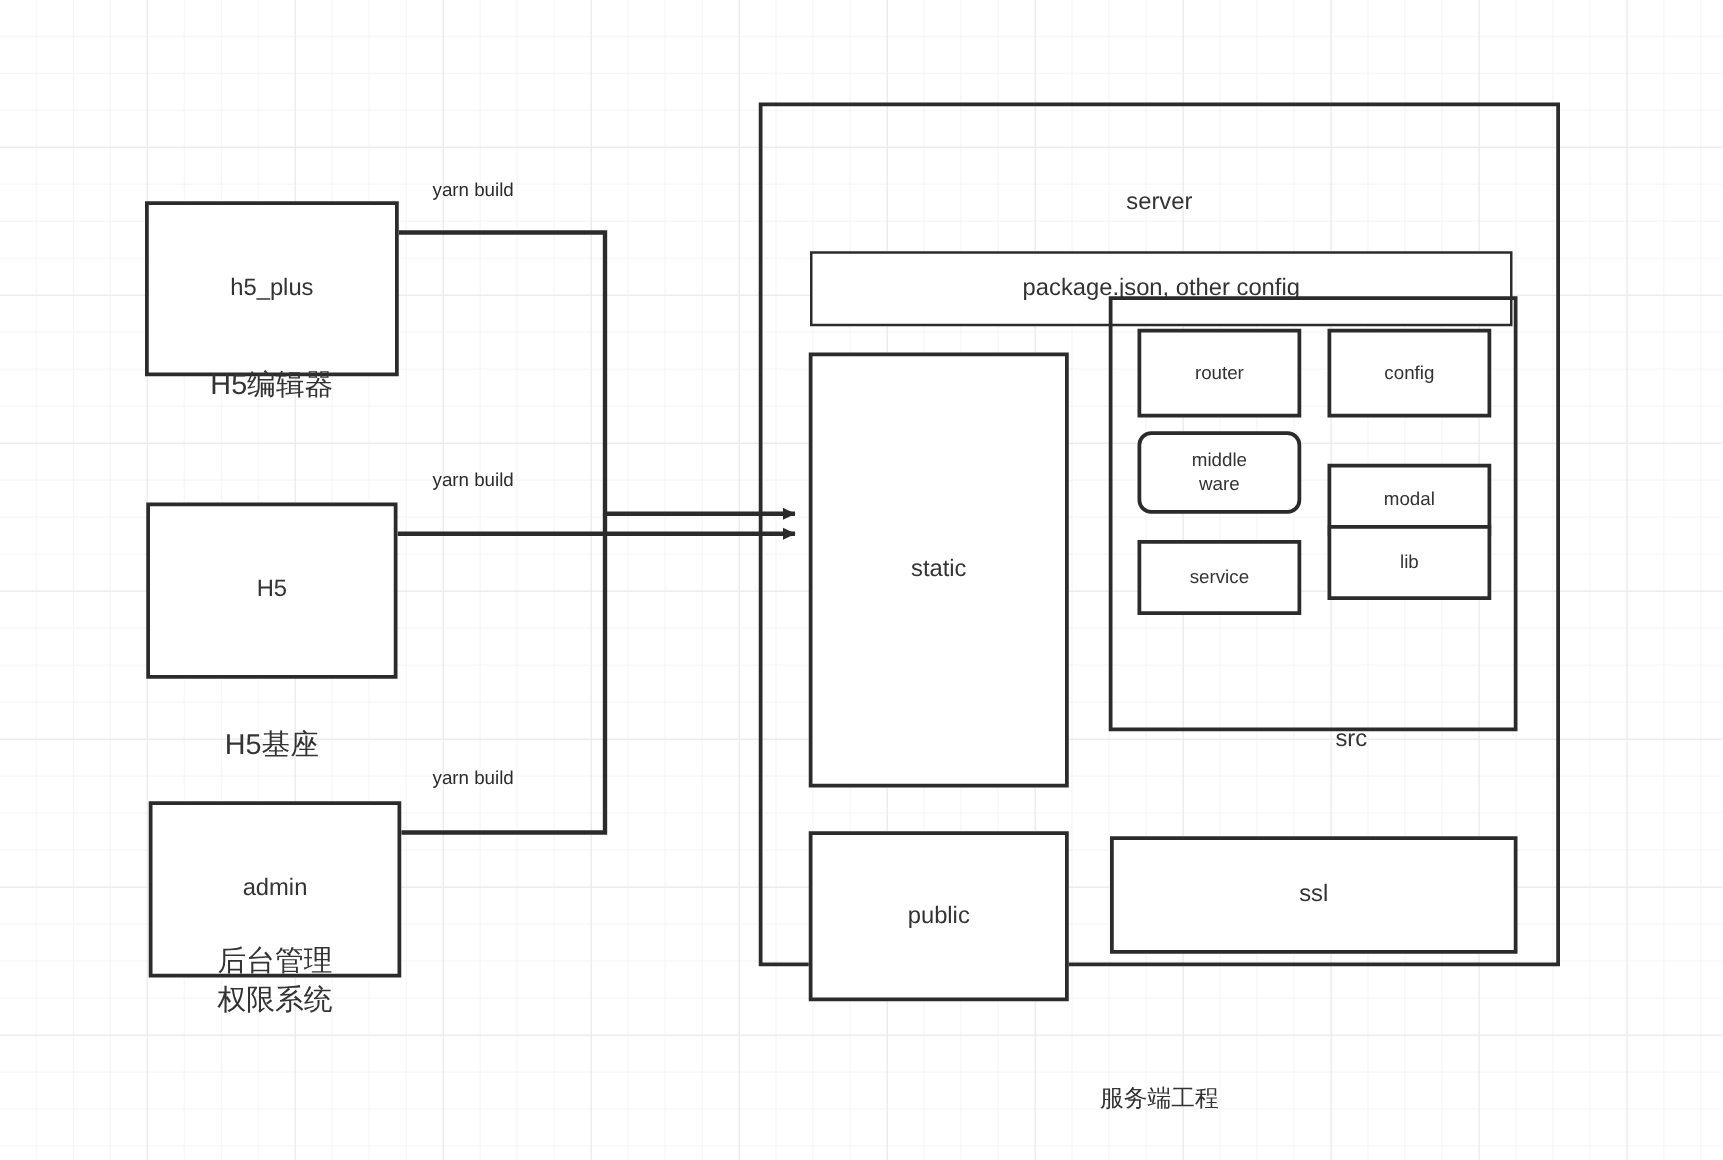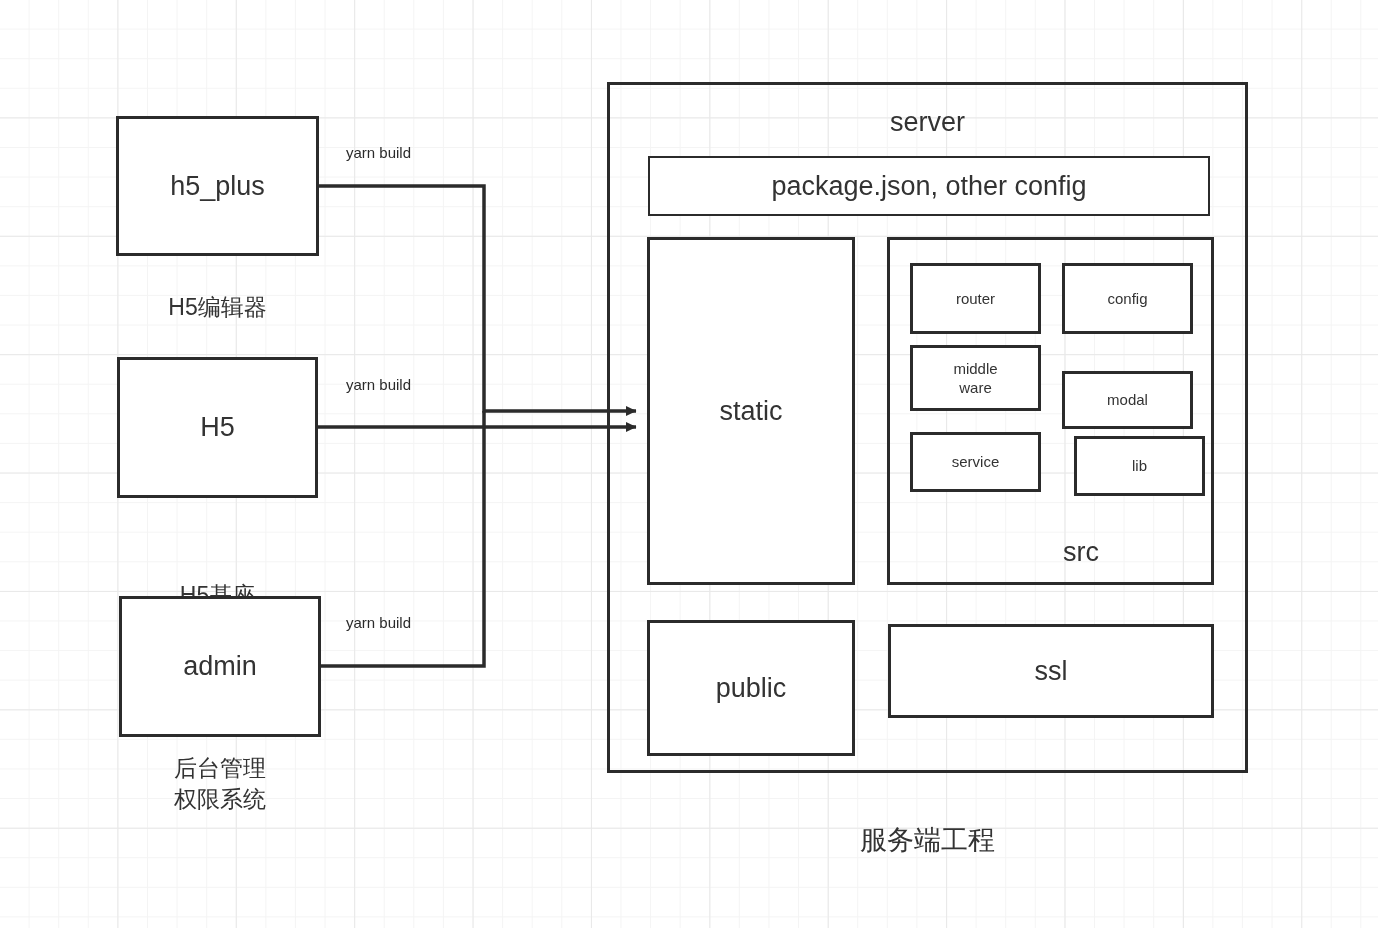--- a/index.html
+++ b/index.html
@@ -76,21 +76,21 @@
     position: absolute;
     left: 0;
     top: 0;
     width: 1378px;
     height: 928px;
     pointer-events: none;
     overflow: visible;
   }
   .fs-23 { font-size: 23px; }
   .fs-24 { font-size: 15px; }
-  .fs-25 { font-size: 27px; }
+  .fs-25 { font-size: 19px; margin-top: 45px; }
 </style>
 </head>
 <body>
 
 <div id="canvas">
 
   <svg class="wires" viewBox="0 0 1378 928" xmlns="http://www.w3.org/2000/svg">
     <defs>
       <marker id="arrowfill" markerWidth="11" markerHeight="11" refX="10" refY="5.5" orient="auto" markerUnits="userSpaceOnUse">
         <path d="M0,0.6 L10.5,5.5 L0,10.4 z" fill="#2b2b2b"></path>
@@ -123,26 +123,26 @@
 
   <div class="node fs-25 thin" style="left:648px; top:156px; width:562px; height:60px;">package.json, other config</div>
 
   <div class="node fs-25" style="left:647px; top:237px; width:208px; height:348px;">static</div>
 
   <div class="container" style="left:887px; top:237px; width:327px; height:348px;"></div>
 
   <div class="node fs-24" style="left:910px; top:263px; width:131px; height:71px;">router</div>
   <div class="node fs-24" style="left:1062px; top:263px; width:131px; height:71px;">config</div>
 
-  <div class="node fs-24" style="left:910px; top:345px; width:131px; height:66px;">middle
+  <div class="node fs-24" style="left:910px; top:345px; width:131px; height:66px;border-radius:11px;">middle
 ware</div>
   <div class="node fs-24" style="left:1062px; top:349px; width:131px; height:58px;margin-top:22px;">modal</div>
 
   <div class="node fs-24" style="left:910px; top:432px; width:131px; height:60px;">service</div>
-  <div class="node fs-24" style="left:1062px; top:436px; width:131px; height:60px;margin-left:12px;">lib</div>
+  <div class="node fs-24" style="left:1062px; top:420px; width:131px; height:60px;">lib</div>
 
   <div class="caption fs-25" style="left:887px; top:534px; width:388px;">src</div>
 
   <div class="node fs-25" style="left:647px; top:620px; width:208px; height:136px;">public</div>
 
   <div class="node fs-25" style="left:888px; top:624px; width:326px; height:94px;text-align:right;">ssl</div>
 
   <div class="caption fs-25" style="left:607px; top:822px; width:641px;">服务端工程</div>
 
 </div>

